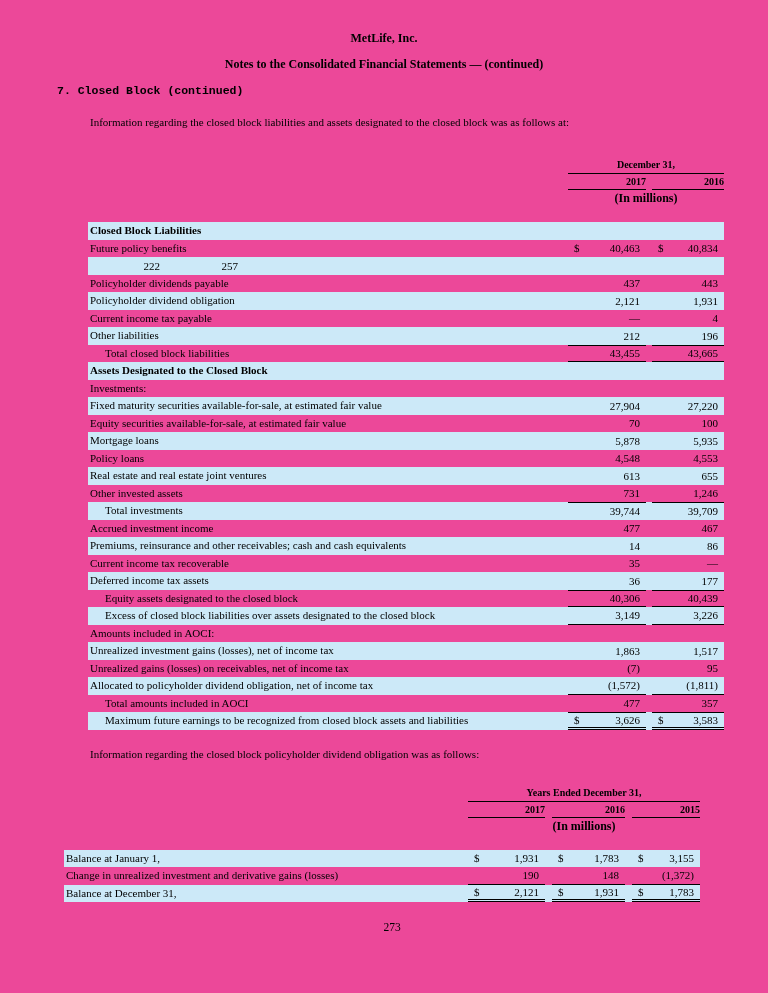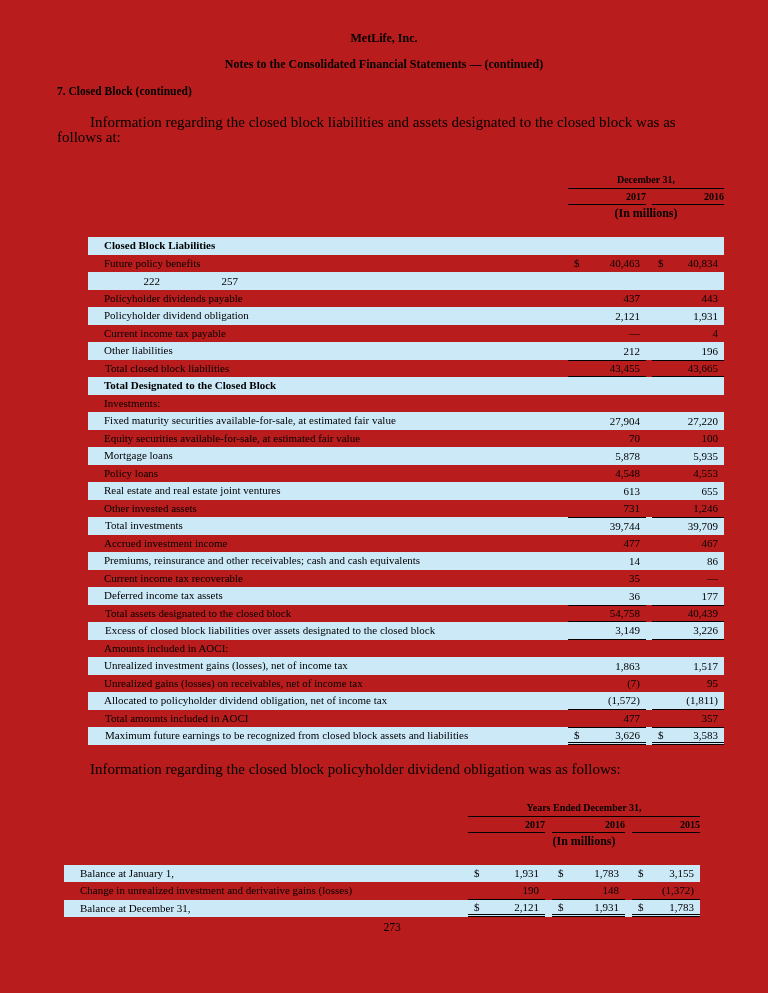--- a/index.html
+++ b/index.html
@@ -1,32 +1,32 @@
 <!DOCTYPE html>
 <html style="--shade: #cce9f8;"><head>
 <meta charset="utf-8">
 <title>MetLife, Inc. — Notes</title>
 <style>
   * { margin:0; padding:0; box-sizing:border-box; }
   html,body { background:#fff; }
   .page {
     position:relative;
     width:768px; height:993px;
-    background:#b91c1c;
+    background:#ec4899;
     color:#000;
     font-family:"Liberation Serif", "DejaVu Serif", serif;
     padding:31px 57px 0 57px;
     overflow:hidden;
   }
   .center { text-align:center; }
   .bold { font-weight:bold; }
   .t12 { font-size:12px; line-height:14px; }
   .mt { margin-top:12px; }
-  .sect { margin-top:13px; font-size:11.5px; line-height:14px; font-weight:bold; }
-  .para { margin-top:17px; font-size:15px; line-height:15px; text-indent:33px; }
+  .sect { margin-top:13px; font-size:11.5px; line-height:14px; font-weight:bold;font-family:Liberation Mono, monospace; }
+  .para { margin-top:17px; font-size:11px; line-height:15px; text-indent:33px; }
 
   .tbl { margin-left:7px; width:636px; }
   #table1 { margin-top:29px;margin-left:31px; }
   #table2 { margin-top:25px; }
 
   .thead { display:flex; }
   .hspace { flex:1; }
   #table1 .hgroup { width:156px; }
   #table2 .hgroup { width:232px; }
   .period {
@@ -41,21 +41,21 @@
   .unit { text-align:center; font-weight:bold; font-size:12px; line-height:12px; margin-top:2px; padding-bottom:18px; }
 
   #table1 .c0 { width:78px; }
   #table1 .c1 { width:72px; margin-left:6px; }
   #table2 .c0 { width:77px; }
   #table2 .c1 { width:73px; margin-left:7px; }
   #table2 .c2 { width:68px; margin-left:7px; }
 
   .trow { display:flex; height:17.5px; align-items:center; }
   .shaded { background:var(--shade, #cce9f8); }
-  .lab { flex:1; font-size:11px; line-height:13px; padding-left:16px; overflow:hidden; white-space:nowrap; }
+  .lab { flex:1; font-size:11px; line-height:13px; padding-left:2px; overflow:hidden; white-space:nowrap; }
   .lab.ind { padding-left:17px; }
   .lab.bold { font-weight:bold; }
   .num {
     display:flex; justify-content:space-between; align-items:center;
     align-self:stretch; padding:0 6px; font-size:11px;
   }
   .num .dol { text-align:left; }
   .num .val { text-align:right; }
   .bt { border-top:1px solid #000; }
   .bb { border-bottom:1px solid #000; }
@@ -167,21 +167,21 @@
           <div class="num c0 bt bb">
             <span class="dol"></span>
             <span class="val">43,455</span>
           </div>
           <div class="num c1 bt bb">
             <span class="dol"></span>
             <span class="val">43,665</span>
           </div>
         </div>
         <div class="trow shaded">
-          <div class="lab bold">Total Designated to the Closed Block</div>
+          <div class="lab bold">Assets Designated to the Closed Block</div>
           <div class="num c0">
             <span class="dol"></span>
             <span class="val"></span>
           </div>
           <div class="num c1">
             <span class="dol"></span>
             <span class="val"></span>
           </div>
         </div>
         <div class="trow">
@@ -310,24 +310,24 @@
           <div class="num c0">
             <span class="dol"></span>
             <span class="val">36</span>
           </div>
           <div class="num c1">
             <span class="dol"></span>
             <span class="val">177</span>
           </div>
         </div>
         <div class="trow">
-          <div class="lab ind">Total assets designated to the closed block</div>
+          <div class="lab ind">Equity assets designated to the closed block</div>
           <div class="num c0 bt bb">
             <span class="dol"></span>
-            <span class="val">54,758</span>
+            <span class="val">40,306</span>
           </div>
           <div class="num c1 bt bb">
             <span class="dol"></span>
             <span class="val">40,439</span>
           </div>
         </div>
         <div class="trow shaded">
           <div class="lab ind">Excess of closed block liabilities over assets designated to the closed block</div>
           <div class="num c0 bb">
             <span class="dol"></span>

